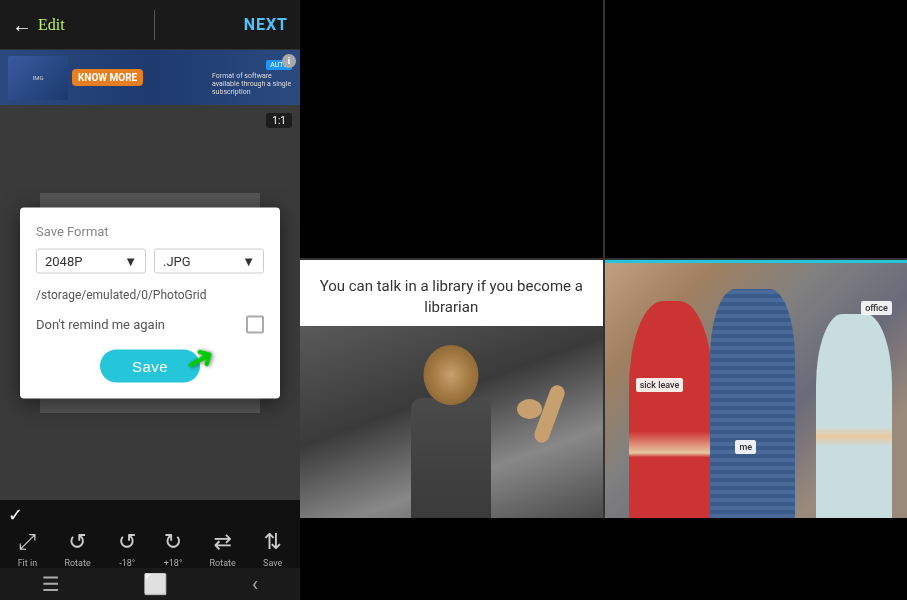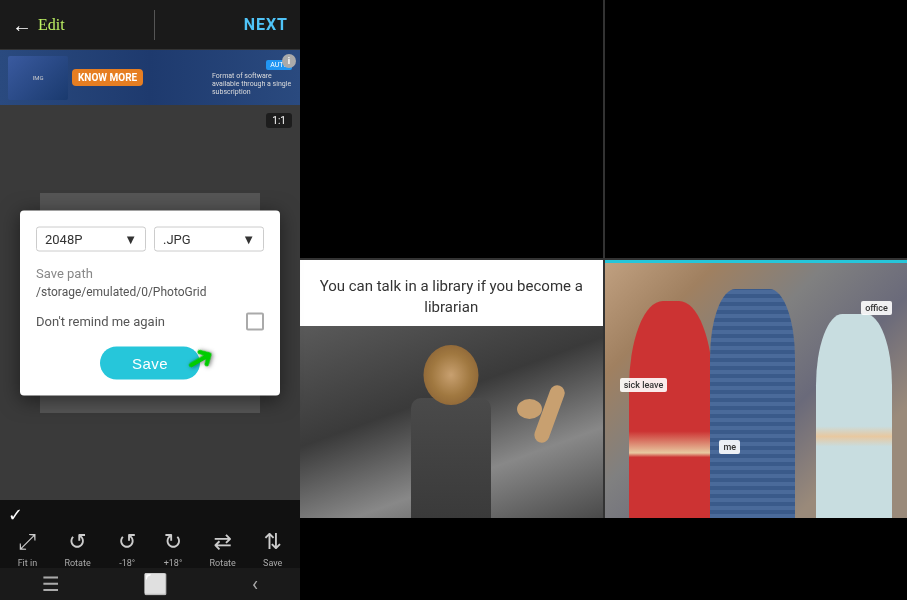--- a/index.html
+++ b/index.html
@@ -403,20 +403,21 @@
     }
 
     .meme-label {
       position: absolute;
       background: rgba(255,255,255,0.9);
       color: #333;
       font-size: 9px;
       padding: 2px 4px;
       border-radius: 2px;
       font-weight: 500;
+      margin-left: 16px;
     }
 
     .label-sick-leave { top: 45%; left: 5%; }
     .label-office { top: 15%; right: 5%; }
     .label-me { bottom: 25%; left: 38%; }
 
     
     .person-red {
       position: absolute;
       left: 8%;
@@ -529,33 +530,33 @@
       <span class="ad-text">Format of software available through a single subscription</span>
     </div>
     <div class="ad-info-icon">i</div>
   </div>
 
   <div class="canvas-area">
     <span class="ratio-badge">1:1</span>
     <div class="canvas-preview"></div>
 
     <div class="save-dialog">
+      <div class="dialog-label">Save Format</div>
 
       <div class="format-row">
         <div class="format-select">
           <span>2048P</span>
           <span class="dropdown-arrow">▼</span>
         </div>
         <div class="format-select">
           <span>.JPG</span>
           <span class="dropdown-arrow">▼</span>
         </div>
       </div>
 
-      <div class="save-path-label">Save path</div>
       <div class="save-path-value">/storage/emulated/0/PhotoGrid</div>
 
       <div class="reminder-row">
         <span class="reminder-text">Don't remind me again</span>
         <div class="checkbox"></div>
       </div>
 
       <div class="save-btn-row">
         <button class="save-btn">Save</button>
       </div>

